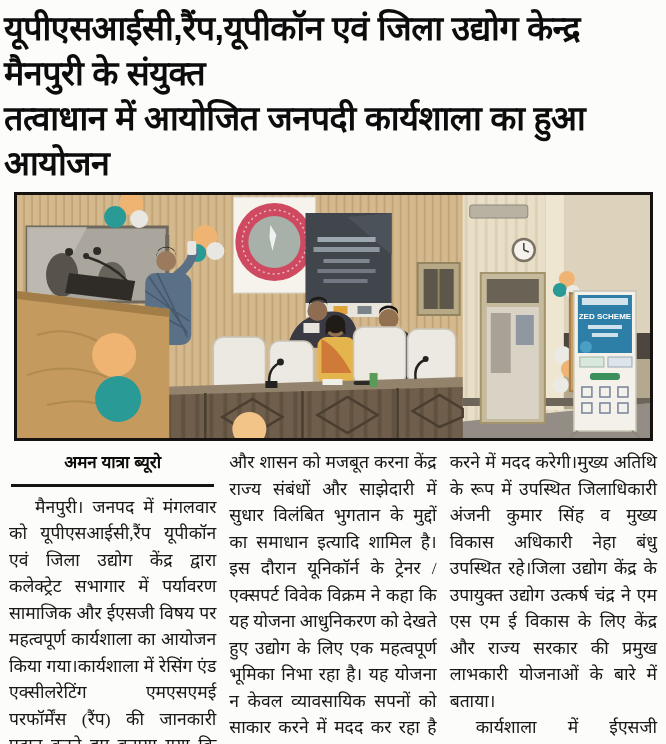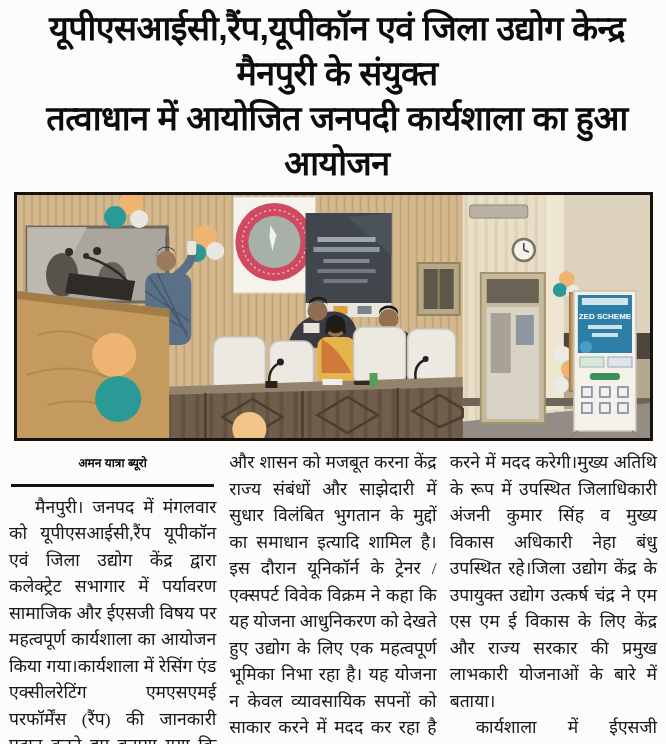--- a/index.html
+++ b/index.html
@@ -8,23 +8,23 @@
     background:#fcfcfa;color:#111;
     font-family:"Liberation Serif", serif;
     position:relative;
   }
   .headline{
     font-family:"Liberation Sans", sans-serif;
     font-weight:800;
     font-size:34px;
     line-height:45px;
     letter-spacing:-0.5px;
-    text-align:center;
+    text-align:left;
     color:#0c0c0c;
-    padding:6px 4px 2px 12px;
+    padding:6px 4px 2px 4px;
   }
   .photo-wrap{
     margin:4px 13px 8px 14px;
     border:3px solid #15120f;
     background:#d6bc92;
     height:243px;
   }
   .photo-wrap svg{display:block;width:100%;height:100%;}
   .columns{
     display:flex;
@@ -39,21 +39,21 @@
     line-height:26.5px;
     text-align:justify;
     color:#181715;
   }
   .col p{margin:0;}
   .indent{text-indent:26px;}
   .byline{
     text-align:center;
     font-weight:700;
     font-family:"Liberation Sans", sans-serif;
-    font-size:12px;
+    font-size:17px;
     padding:1px 0 7px 0;
     color:#0c0c0c;
   }
   .byline-rule{
     border-bottom:3px solid #15130f;
     margin:0 2px 7px 2px;
   }
 </style>
 </head>
 <body>

